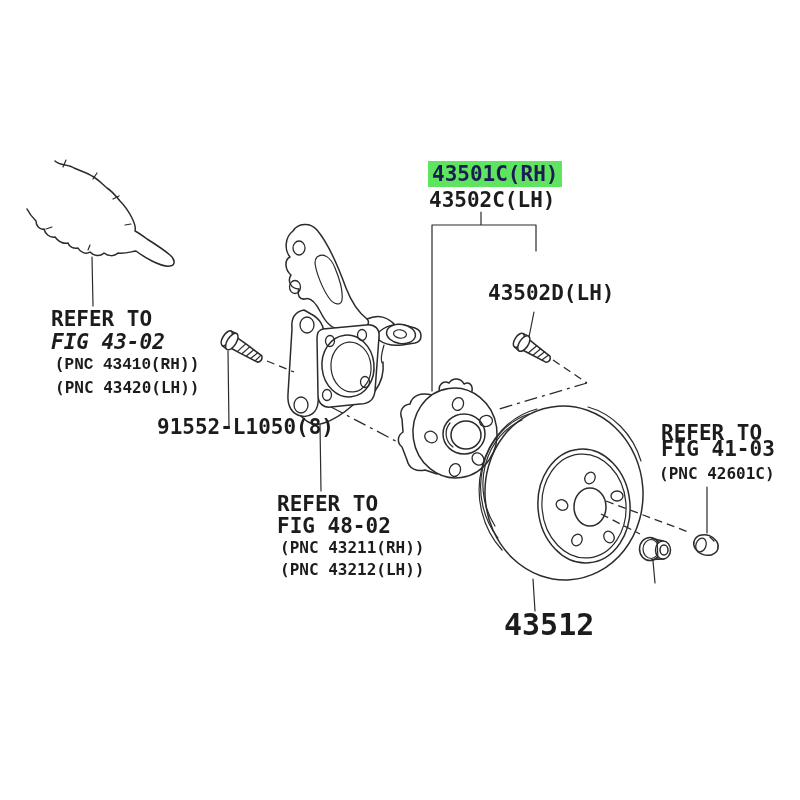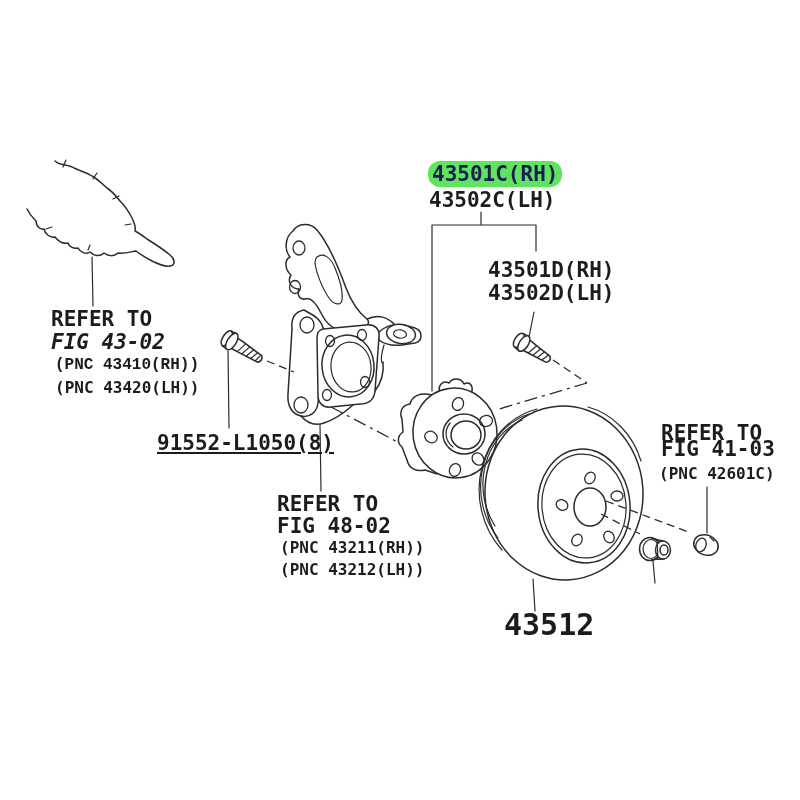--- a/index.html
+++ b/index.html
@@ -1,19 +1,19 @@
 <!DOCTYPE html>
 <html><head>
 <meta charset="utf-8">
 <style>
   html,body{margin:0;padding:0;background:#ffffff;}
   #canvas{position:relative;width:800px;height:800px;background:#ffffff;overflow:hidden;
           font-family:"DejaVu Sans Mono","Liberation Mono",monospace;}
   svg{position:absolute;left:0;top:0;}
-  .lbl{position:absolute;font-weight:bold;color:#1c1c1c;line-height:1;white-space:pre;border-radius:12px;}
+  .lbl{position:absolute;font-weight:bold;color:#1c1c1c;line-height:1;white-space:pre;}
   .s21{font-size:21px;}
   .s19{font-size:21px;text-align:right;}
   .s16{font-size:16px;}
   .s22{font-size:30px;}
   .hl{background:#5fe45f;color:#1b1b55;padding:3px 4px 2px 4px;}
   .ln{stroke:#2b2b2b;fill:none;stroke-width:1.5;stroke-linecap:round;stroke-linejoin:round;}
   .lnthin{stroke:#2b2b2b;fill:none;stroke-width:1.2;stroke-linecap:round;}
   .fillw{fill:#ffffff;}
   .dash{stroke:#2b2b2b;fill:none;stroke-width:1.3;stroke-dasharray:8 5;}
   .dashdot{stroke:#2b2b2b;fill:none;stroke-width:1.3;stroke-dasharray:13 5 3 5;}
@@ -147,31 +147,30 @@
       <path class="lnthin" d="M 710,537 L 714,541"></path>
     </g>
     <path class="lnthin" d="M 707,533 L 707,487"></path>
   </svg>
 
   <div class="lbl s19" style="left:51px;top:309px;">REFER TO</div>
   <div class="lbl s19" style="left:51px;top:332px;font-style:italic;">FIG 43-02</div>
   <div class="lbl s16" style="left:55px;top:357px;font-family:Liberation Mono, monospace;">(PNC 43410(RH))</div>
   <div class="lbl s16" style="left:55px;top:380px;text-align:center;">(PNC 43420(LH))</div>
 
-  <div class="lbl s19" style="left:157px;top:433px;text-decoration:underline;">91552-L1050(8)</div>
+  <div class="lbl s19" style="left:157px;top:417px;">91552-L1050(8)</div>
 
   <div class="lbl s19" style="left:277px;top:494px;">REFER TO</div>
   <div class="lbl s19" style="left:277px;top:516px;">FIG 48-02</div>
   <div class="lbl s16" style="left:280px;top:540px;">(PNC 43211(RH))</div>
   <div class="lbl s16" style="left:280px;top:562px;">(PNC 43212(LH))</div>
 
   <div class="lbl s21 hl" style="left:428px;top:161px;">43501C(RH)</div>
   <div class="lbl s21" style="left:429px;top:190px;">43502C(LH)</div>
 
-  <div class="lbl s21" style="left:488px;top:260px;">43501D(RH)</div>
   <div class="lbl s21" style="left:488px;top:283px;">43502D(LH)</div>
 
   <div class="lbl s19" style="left:661px;top:423px;">REFER TO</div>
   <div class="lbl s19" style="left:661px;top:439px;">FIG 41-03</div>
   <div class="lbl s16" style="left:659px;top:466px;">(PNC 42601C)</div>
 
 
   <div class="lbl s22" style="left:504px;top:610px;">43512</div>
 
 </div>

